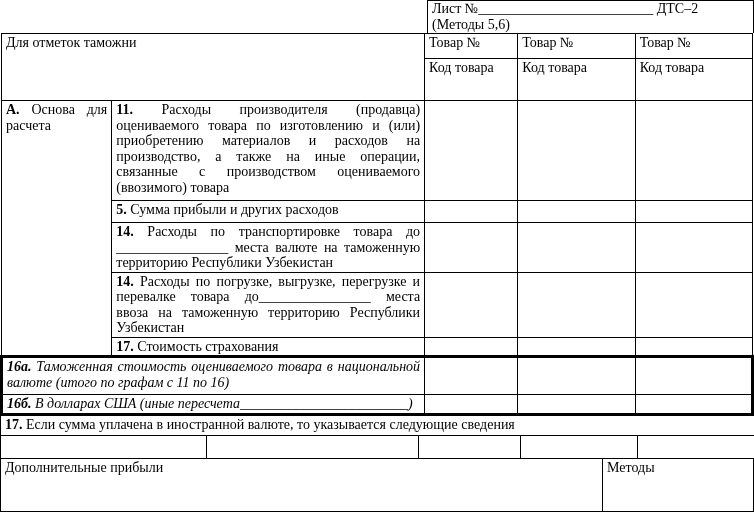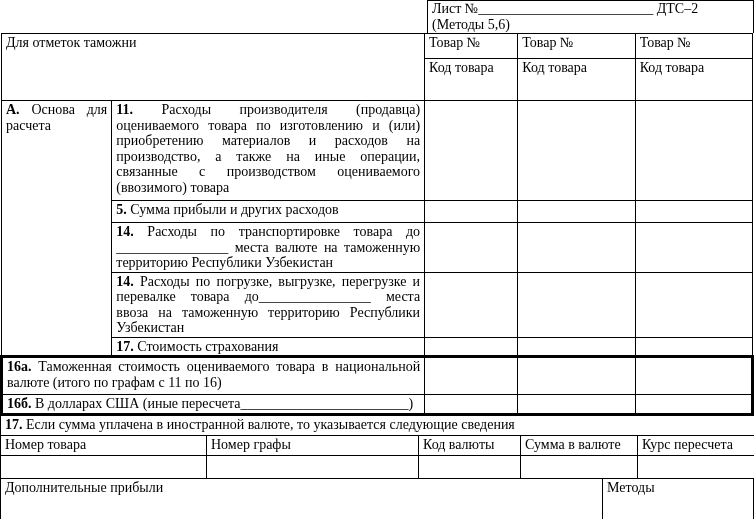--- a/index.html
+++ b/index.html
@@ -25,21 +25,21 @@
     overflow:hidden;
   }
   table{border-collapse:collapse;table-layout:fixed;width:754px;}
   td{border:1px solid #000;vertical-align:top;padding:1px 4px;box-sizing:border-box;overflow:hidden;}
   .center{}
   .justify{text-align:justify;}
   .num{font-weight:bold;}
   
   tr.total-a td{border-top:3px solid #000;}
   tr.total-b td{border-bottom:3px solid #000;}
-  td.thick-left{border-left:3px solid #000;}
+  td.thick-left{border-left:3px solid #000;font-style:italic;}
   td.thick-right{border-right:3px solid #000;}
   
   .bottom-table td.row17-cell{border-top:none;}
   .footer{display:flex;height:53px;border:1px solid #000;border-top:none;box-sizing:border-box;}
   .footer-cell{box-sizing:border-box;padding:1px 4px;overflow:hidden;}
   .footer-additional{width:602px;border-right:1px solid #000;}
   .footer-signature{flex:1;}
   .empty-cell{background:#fff;}
 </style>
 </head>
@@ -160,27 +160,20 @@
         <col style="width:117px">
         <col style="width:117px">
     </colgroup>
     <tbody>
         <tr style="height:20px">
       <td class="row17-cell" colspan="5">
         <b class="num">17.</b>
         <span>Если сумма уплачена в иностранной валюте, то указывается следующие сведения</span>
       </td>
     </tr>
-    <tr style="height:20px">
-      <td class="center">Номер товара</td>
-      <td class="center">Номер графы</td>
-      <td class="center">Код валюты</td>
-      <td class="center">Сумма в валюте</td>
-      <td class="center">Курс пересчета</td>
-    </tr>
     <tr style="height:23px">
       <td class="empty-cell"></td>
       <td class="empty-cell"></td>
       <td class="empty-cell"></td>
       <td class="empty-cell"></td>
       <td class="empty-cell"></td>
     </tr>
   </tbody>
     </table>
 

